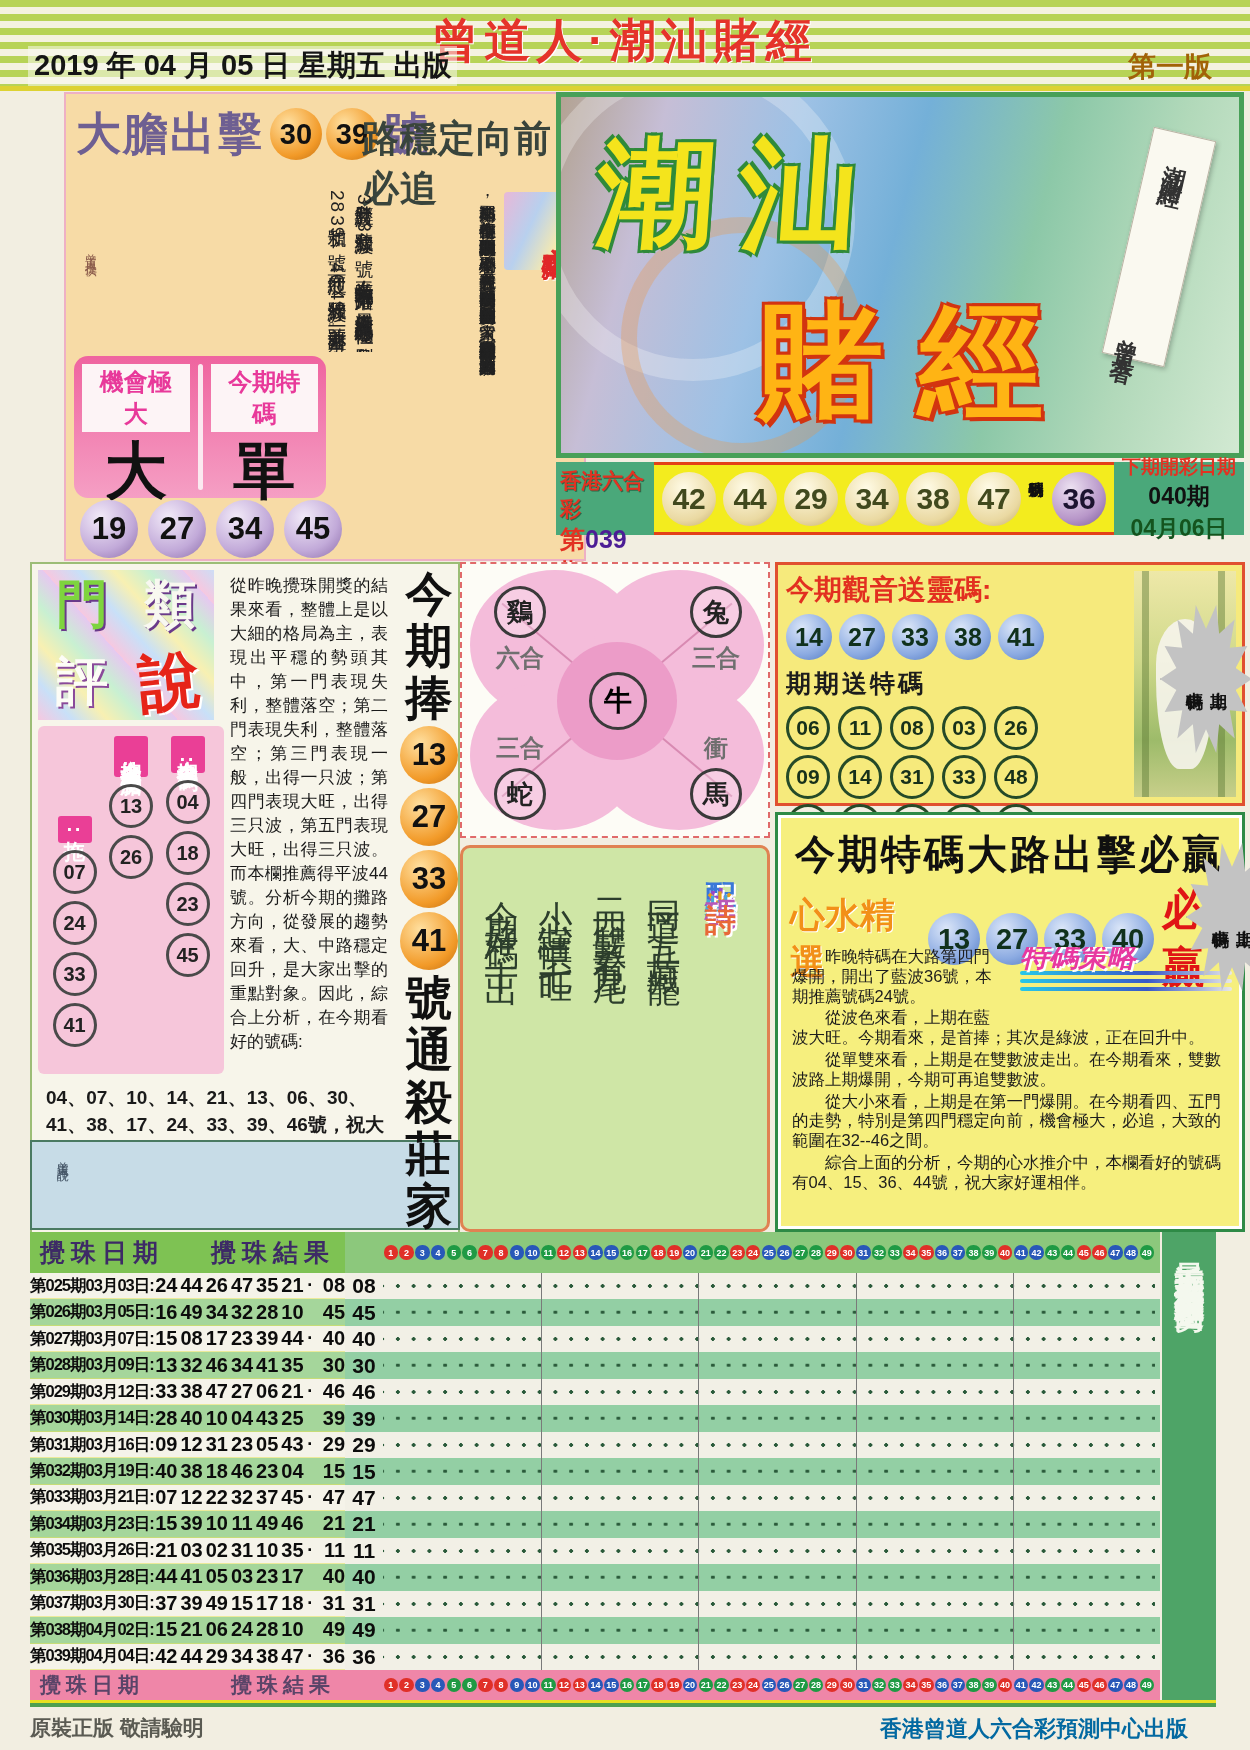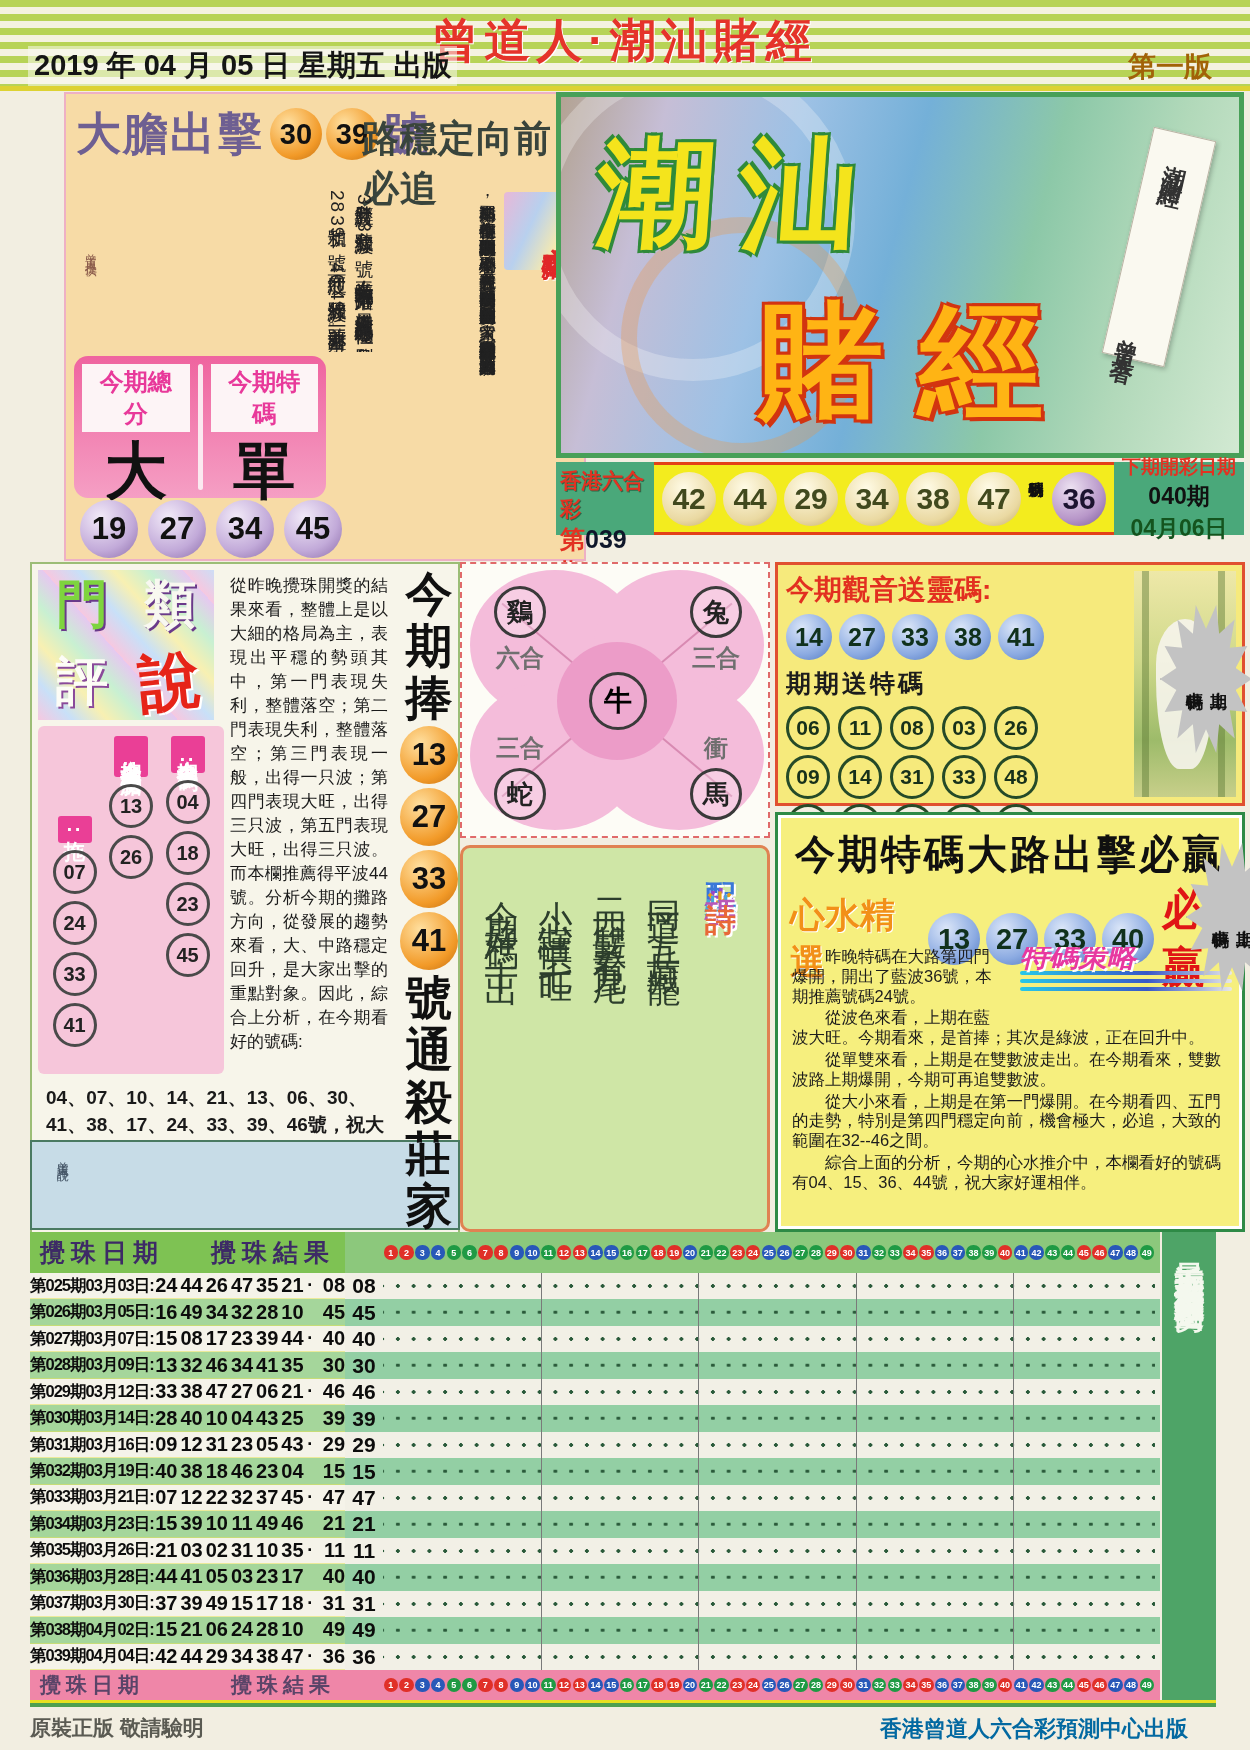--- a/index.html
+++ b/index.html
@@ -67,21 +67,21 @@
              transform:rotate(13deg);box-shadow:2px 2px 5px rgba(0,0,0,.25);
              display:flex;align-items:flex-start;justify-content:center;padding-top:14px;box-sizing:border-box;}
   .cov-label .v{font-size:23px;font-weight:bold;color:#333;letter-spacing:7px;}
   .cov-by{position:absolute;bottom:8px;left:8px;font-size:10px;color:#777;}
 
   
   .dstrip{left:556px;top:462px;width:688px;height:73px;background:#4aa87a;display:flex;}
   .ds-left{width:112px;display:flex;flex-direction:column;justify-content:space-between;padding:5px 4px;box-sizing:border-box;}
   .ds-name{color:#e23222;font-weight:bold;font-size:21px;text-shadow:1px 1px 0 #2a6a4a;}
   .ds-issue{font-size:25px;font-weight:bold;color:#e23222;}
-  .ds-issue b{color:#0f172a;}
+  .ds-issue b{color:#4c1d95;}
   .ds-mid{flex:1;background:#f3ec1e;border-top:3px solid #e34018;border-bottom:3px solid #e34018;
           display:flex;align-items:center;gap:7px;padding:0 8px;box-sizing:border-box;}
   .ds-speclabel{writing-mode:vertical-rl;font-size:15px;font-weight:bold;color:#111;height:58px;line-height:17px;}
   .ds-right{width:150px;display:flex;flex-direction:column;align-items:center;justify-content:center;gap:1px;}
   .ds-nl{color:#e23222;font-weight:bold;font-size:19px;}
   .ds-ni{color:#111;font-weight:bold;font-size:23px;}
   .ds-nd{color:#14541e;font-weight:bold;font-size:23px;}
 
   
   .menlei{left:30px;top:562px;width:430px;height:672px;background:#f7f5ea;border:2px solid #9cbd76;box-sizing:border-box;}
@@ -233,21 +233,21 @@
         </span>
       <span class="lb-title">號</span>
     </div>
     <div class="abs rb-title">路穩定向前必追</div>
     <div class="abs lb-vtext v">勝算紅波34號和綠波34號，在平特方向的表現都十分活躍，另外還有四只號碼心水較為極佳，分別是綠波28號和39號，而紅波46號和綠波49號亦要一齊出擊。</div>
     <div class="abs byline v">曾道人提供</div>
 
     <div class="abs pinkbox">
       <div class="pb-grid">
         <div class="pb-cell">
-          <div class="pb-label">今期總分</div>
+          <div class="pb-label">機會極大</div>
           <div class="pb-val">大</div>
         </div>
         <div class="pb-div"></div>
         <div class="pb-cell">
           <div class="pb-label">今期特碼</div>
           <div class="pb-val">單</div>
         </div>
       </div>
     </div>
     <div class="abs lb-balls" id="lb-balls">

